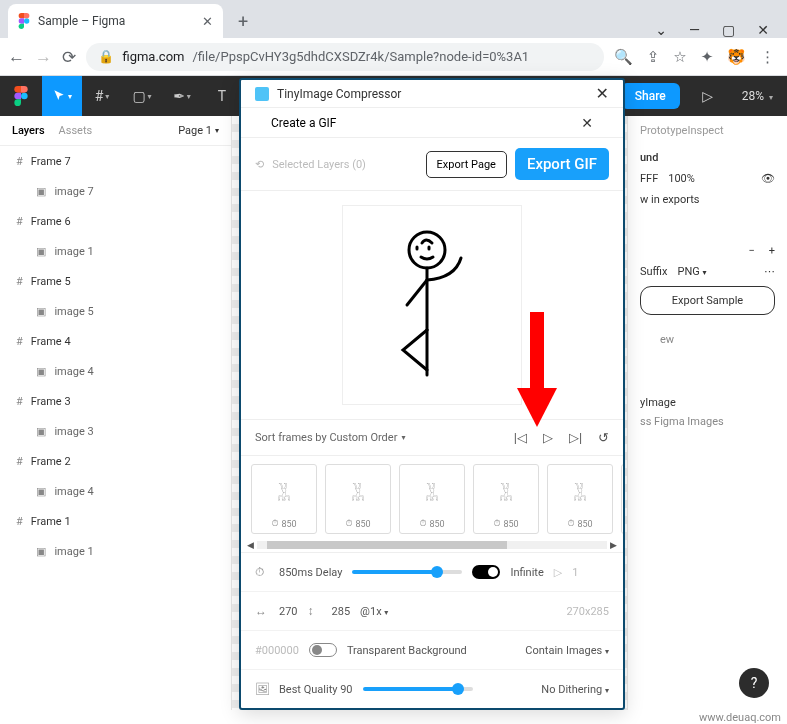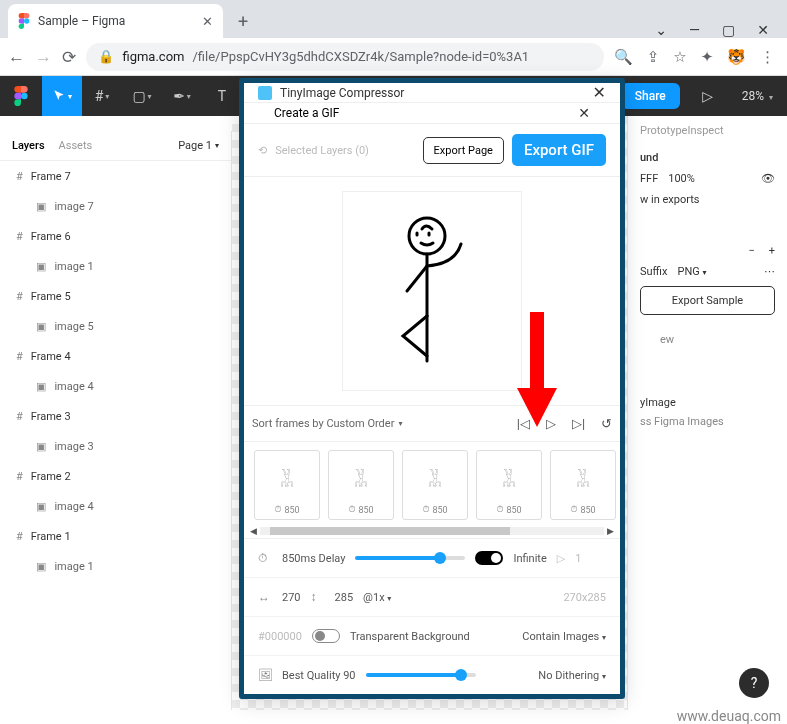--- a/index.html
+++ b/index.html
@@ -25,59 +25,59 @@
 .figbar { height: 40px; background: #2c2c2c; display: flex; align-items: center; color: #fff; }
 .figbtn { width: 40px; height: 40px; display: flex; align-items: center; justify-content: center; font-size: 14px; color:#ccc; }
 .figbtn.logo { width: 42px; }
 .figbtn.sel { background: #0d99ff; color: #fff; }
 .caret { font-size: 8px; margin-left: 2px; color:#aaa; }
 .figspacer { flex: 1; }
 .sharebtn { background: #0d99ff; border-radius: 6px; padding: 6px 14px; font-size: 12px; font-weight: 500; margin-right:8px; }
 .zoom { padding: 0 14px; font-size: 12px; color: #ddd; }
 
 
-.leftpanel { position: absolute; left: 0; top: 116px; bottom: 14px; width: 232px; background: #fff; border-right: 1px solid #e6e6e6; margin-top: 15px; }
+.leftpanel { position: absolute; left: 0; top: 116px; bottom: 14px; width: 232px; background: #fff; border-right: 1px solid #e6e6e6; }
 .lp-tabs { display: flex; align-items: center; padding: 8px 12px; font-size: 11px; border-bottom:1px solid #eee;}
 .lp-tabs .t1 { color: #000; font-weight:500; margin-right: 14px; }
 .lp-tabs .t2 { color: #999; }
 .lp-tabs .pg { margin-left: auto; color: #333; display:flex; align-items:center; gap:3px; }
 .layer { display: flex; align-items: center; height: 30px; padding-left: 16px; font-size: 11px; color: #333; gap: 8px; }
 .layer.child { padding-left: 36px; color: #666; }
 .layer .ic { color: #888; font-size: 11px; }
 
 
 .rightpanel { position: absolute; right: 0; top: 116px; bottom: 14px; width: 160px; background: #fff; border-left: 1px solid #e6e6e6; padding: 8px 12px; font-size: 11px; color: #333; }
 .rp-tabs { display:flex; color:#999; margin-bottom:14px; }
 .rp-row { display:flex; align-items:center; margin-bottom:8px; gap:10px;}
 .rp-heading { color:#333; font-weight:500; margin: 6px 0 8px; }
-.rp-expbtn { border:1px solid #333; border-radius:5px; padding:7px 0; text-align:center; margin-top:0; }
+.rp-expbtn { border:1px solid #333; border-radius:11px; padding:7px 0; text-align:center; margin-top:0; }
 .rp-sub { color:#888; margin-top:18px;margin-left:20px; }
 
 
 .canvas { position: absolute; left: 232px; right: 0; top: 116px; bottom: 14px; 
   background-image: linear-gradient(45deg,#eee 25%,transparent 25%),linear-gradient(-45deg,#eee 25%,transparent 25%),linear-gradient(45deg,transparent 75%,#eee 75%),linear-gradient(-45deg,transparent 75%,#eee 75%);
   background-size: 16px 16px; background-position: 0 0,0 8px,8px -8px,-8px 0; background-color:#fff;
 }
 
 
-.plugin { position: absolute; left: 239px; top: 78px; width: 386px; bottom: 25px; background: #fff; border: 5px solid #0c4a6e; border-radius: 3px; box-shadow: 0 4px 20px rgba(0,0,0,0.15); display:flex; flex-direction:column; }
+.plugin { position: absolute; left: 239px; top: 78px; width: 386px; bottom: 14px; background: #fff; border: 2px solid #0c4a6e; border-radius: 3px; box-shadow: 0 4px 20px rgba(0,0,0,0.15); display:flex; flex-direction:column; }
 .pl-title { height: 38px; display: flex; align-items: center; padding: 0 14px; font-size: 12px; color: #333; border-bottom:1px solid #eee; }
 .pl-title .logo2 { width:14px; height:14px; background:#4fc3f7; border-radius:2px; margin-right:8px; }
 .pl-title .x { margin-left: auto; font-size: 16px; color: #333; }
 .pl-sub { height: 40px; display:flex; align-items:center; padding:0 30px; font-size:12px; border-bottom:1px solid #eee; }
 .pl-sub .x { margin-left:auto; font-size:14px; color:#333; }
 .pl-actions { display:flex; align-items:center; padding:10px 14px; gap:8px; font-size:11px; border-bottom:1px solid #eee;}
 .pl-actions .sel-lyr { color:#bbb; flex:1; display:flex; gap:8px; align-items:center;}
 .btn-outline { border:1px solid #333; border-radius:5px; padding:6px 10px; font-size:11px; }
 .btn-primary { background:#18a0fb; color:#fff; border-radius:5px; padding:7px 12px; font-size:15px; font-weight:500; }
 
 .preview { display:flex; justify-content:center; padding:14px 0; border-bottom:1px solid #eee; }
 .preview-box { width:180px; height:200px; background:#fff; border:1px solid #eee; display:flex; align-items:center; justify-content:center; }
 
-.controls { display:flex; align-items:center; padding:10px 8px; font-size:11px; color:#666; border-bottom:1px solid #eee; }
+.controls { display:flex; align-items:center; padding:10px 14px; font-size:11px; color:#666; border-bottom:1px solid #eee; }
 .controls .sort { flex:1; display:flex; gap:4px; align-items:center; }
 .playctrl { display:flex; gap:16px; color:#555; font-size:13px; }
 
 .thumbs-wrap { border-bottom:1px solid #eee; }
 .thumbs { display:flex; gap:8px; padding:8px 10px 4px; overflow:hidden; }
 .thumb { width:66px; min-width:66px; height:70px; border:1px solid #ddd; border-radius:3px; display:flex; flex-direction:column; align-items:center; justify-content:flex-end; padding-bottom:4px; position:relative; }
 .thumb .stick2 { position:absolute; top:12px; font-size:18px; color:#999;}
 .thumb .ms { font-size:9px; color:#888; display:flex; gap:3px; align-items:center;}
 .hscroll { height:14px; display:flex; align-items:center; padding:0 6px; }
 .hscroll .arrow { font-size:9px; color:#555; }
@@ -95,21 +95,21 @@
 .toggle-off { width:28px; height:14px; background:#fff; border:1px solid #888; border-radius:7px; position:relative; }
 .toggle-off::after { content:''; width:10px; height:10px; background:#888; border-radius:50%; position:absolute; left:2px; top:1px; }
 .muted { color:#bbb; }
 
 
 .redarrow { position:absolute; left:517px; top:312px; pointer-events:none; }
 
 
 .helpbtn { position:absolute; right:18px; bottom:26px; width:30px; height:30px; background:#2c2c2c; color:#fff; border-radius:50%; display:flex; align-items:center; justify-content:center; font-size:14px; }
 
-.watermark { position:absolute; right:6px; bottom:0; font-size:14px; color:#888; }
+.watermark { position:absolute; right:6px; bottom:0; font-size:11px; color:#888; }
 
 svg { display:block; }
 </style>
 </head>
 <body>
 
 <div class="titlebar">
   <div class="tab">
     <span class="favicon">
       <svg width="12" height="16" viewBox="0 0 12 18">

